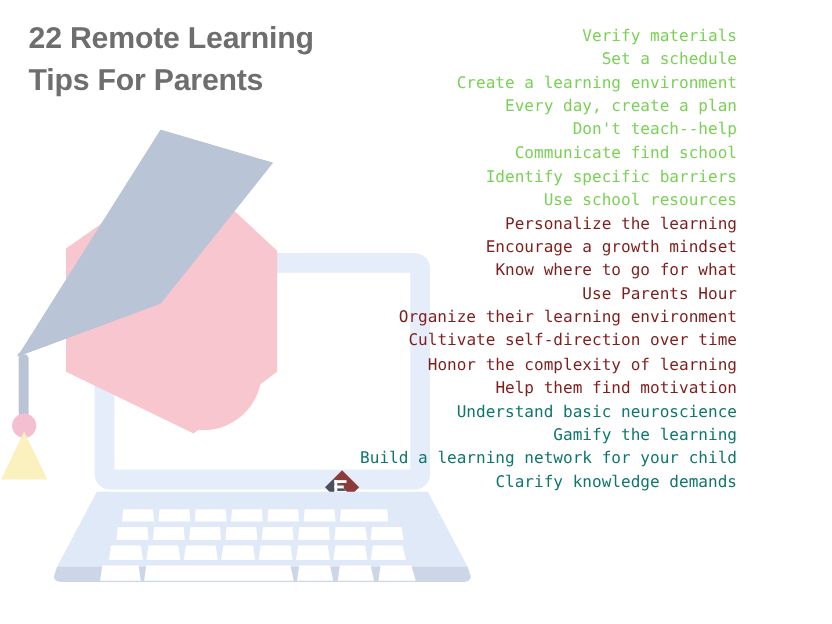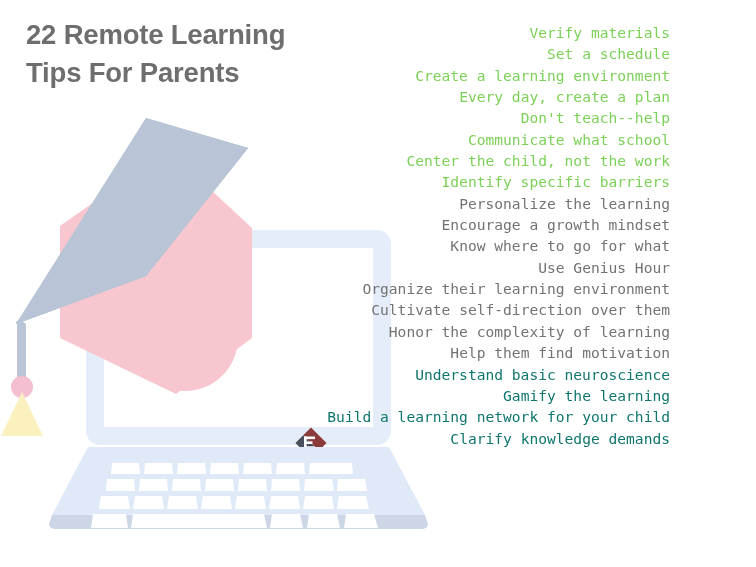--- a/index.html
+++ b/index.html
@@ -58,21 +58,21 @@
   }
   .tip-item {
     font-family: "DejaVu Sans Mono", "Liberation Mono", monospace;
     font-size: 14.6px;
     line-height: 21.35px;
     white-space: nowrap;
     letter-spacing: 0px;
     text-align: right;
   }
   .tip-green  { color: #7bd157; }
-  .tip-orange { color: #737373; }
+  .tip-orange { color: #7f1d1d; }
   .tip-red    { color: #0f766e; }
 
   
   .tt-word {
     font-family: "DejaVu Sans Mono", "Liberation Mono", monospace;
     font-size: 8.2px;
     fill: #8a8a8a;
     letter-spacing: 0.2px;
   }
 </style>
@@ -179,29 +179,29 @@
 
     </svg>
   </div>
 
   <div id="tips-list">
     <div class="tip-item tip-green">Verify materials</div>
     <div class="tip-item tip-green">Set a schedule</div>
     <div class="tip-item tip-green">Create a learning environment</div>
     <div class="tip-item tip-green">Every day, create a plan</div>
     <div class="tip-item tip-green">Don't teach--help</div>
-    <div class="tip-item tip-green">Communicate what school</div>
-    <div class="tip-item tip-green">Center the child, not the work</div>
+    <div class="tip-item tip-green">Communicate find school</div>
     <div class="tip-item tip-green">Identify specific barriers</div>
+    <div class="tip-item tip-green">Use school resources</div>
     <div class="tip-item tip-orange">Personalize the learning</div>
     <div class="tip-item tip-orange">Encourage a growth mindset</div>
     <div class="tip-item tip-orange">Know where to go for what</div>
-    <div class="tip-item tip-orange">Use Genius Hour</div>
+    <div class="tip-item tip-orange">Use Parents Hour</div>
     <div class="tip-item tip-orange">Organize their learning environment</div>
-    <div class="tip-item tip-orange">Cultivate self-direction over them</div>
+    <div class="tip-item tip-orange">Cultivate self-direction over time</div>
     <div class="tip-item tip-orange">Honor the complexity of learning</div>
     <div class="tip-item tip-orange">Help them find motivation</div>
     <div class="tip-item tip-red">Understand basic neuroscience</div>
     <div class="tip-item tip-red">Gamify the learning</div>
     <div class="tip-item tip-red">Build a learning network for your child</div>
     <div class="tip-item tip-red">Clarify knowledge demands</div>
   </div>
 
 </div>
 

